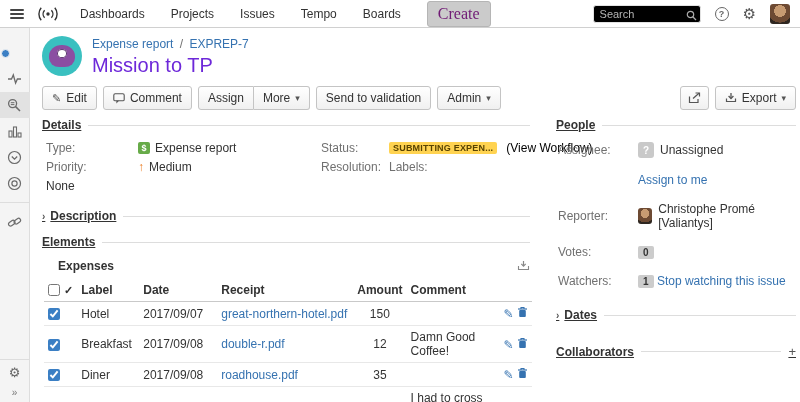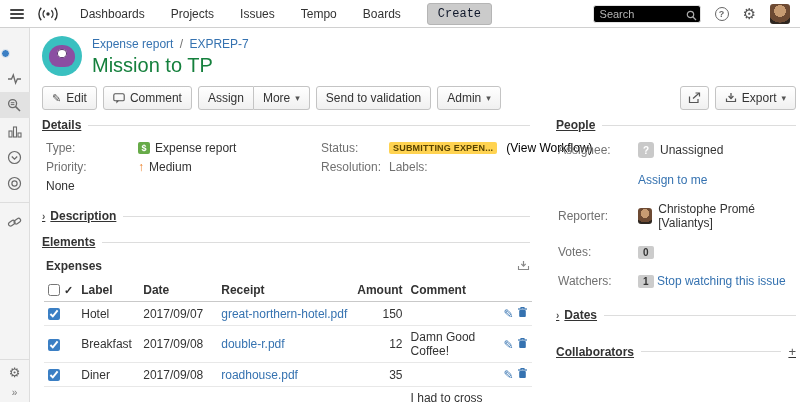--- a/index.html
+++ b/index.html
@@ -9,21 +9,21 @@
 
   
   .topnav { height:28px; flex:0 0 28px; display:flex; align-items:center;
     border-bottom:1px solid #d0d0d0; padding:0 10px; gap:6px; background:#fff; }
   .hamburger { width:14px; height:10px; display:flex; flex-direction:column; justify-content:space-between; cursor:pointer; margin-right:4px;}
   .hamburger i { height:2px; background:#444; border-radius:1px; }
   .nav-logo { margin:0 6px 0 2px; display:flex; align-items:center; }
   .nav-menu { display:flex; gap:26px; margin-left:8px; }
   .nav-item { font-size:12px; color:#333; cursor:pointer; white-space:nowrap; }
   .create-btn { margin-left:20px; background:#cbcbcb; border:1px solid #b5b5b5; border-radius:3px;
-    font-size:12px; color:#0f172a; padding:3px 10px; cursor:pointer; font-family:Liberation Mono, monospace; }
+    font-size:16px; color:#701a75; padding:3px 10px; cursor:pointer; font-family:Liberation Serif, serif; }
   .nav-right { margin-left:auto; display:flex; align-items:center; gap:14px; }
   .search-box { position:relative; width:108px; }
   .search-box input { width:108px; height:18px; background:#000000; border:1px solid #e2e2e2;
     border-radius:3px; font-size:11px; padding:0 18px 0 6px; color:#666; font-family:inherit; }
   .search-box input::placeholder { color:#b5b5b5; }
   .search-glyph { position:absolute; right:4px; top:3px; }
   .help-icon { width:14px; height:14px; border:1.2px solid #666; border-radius:50%;
     font-size:9px; font-weight:bold; color:#666; display:flex; align-items:center; justify-content:center; cursor:pointer;}
   .gear-glyph { font-size:15px; color:#555; cursor:pointer; line-height:1; }
   .nav-avatar { width:20px; height:20px; border-radius:3px; cursor:pointer;
@@ -52,21 +52,21 @@
   .sb-expand { font-size:10px; color:#777; cursor:pointer; }
 
   
   .main { flex:1; padding:8px 4px 0 12px; min-width:0; }
 
   .issue-header { display:flex; gap:10px; align-items:flex-start; }
   .proj-avatar { width:40px; height:40px; flex:0 0 40px; }
   .breadcrumb { font-size:12px; margin-top:1px; }
   .breadcrumb a { color:#3572b0; text-decoration:none; cursor:pointer; }
   .crumb-sep { color:#707070; margin:0 3px; }
-  .issue-title { font-size:20px; font-weight:normal; color:#15803d; margin-top:3px; }
+  .issue-title { font-size:20px; font-weight:normal; color:#6d28d9; margin-top:3px; }
 
   
   .toolbar { display:flex; align-items:center; margin:9px 0 8px 0; gap:6px; }
   .btn { background:linear-gradient(#ffffff,#f0f0f0); border:1px solid #c4c4c4; border-radius:3px;
     font-size:12px; color:#333; padding:3px 9px; cursor:pointer; display:inline-flex; align-items:center; gap:5px;
     font-family:inherit; white-space:nowrap; height:24px; }
   .btn-group { display:inline-flex; }
   .btn-group .btn { border-radius:0; border-left-width:0; }
   .btn-group .btn:first-child { border-radius:3px 0 0 3px; border-left-width:1px; }
   .btn-group .btn:last-child { border-radius:0 3px 3px 0; }
@@ -93,30 +93,30 @@
   .type-icon { width:12px; height:12px; background:#67ab49; border-radius:2px; color:#fff;
     font-size:9px; font-weight:bold; display:inline-flex; align-items:center; justify-content:center; }
   .prio-arrow { color:#ea7d24; font-weight:bold; font-size:12px; }
   .status-lozenge { background:#ffd351; color:#594300; font-size:9px; font-weight:bold;
     padding:1px 4px; border-radius:2px; letter-spacing:.2px; white-space:nowrap; }
   .wf-link { color:#000000; text-decoration:none; font-size:12px; margin-left:4px; cursor:pointer; white-space:nowrap;}
 
   .mt16 { margin-top:16px; } .mt12 { margin-top:12px; }
 
   .expenses-head { display:flex; align-items:center; justify-content:space-between;
-    font-size:12px; font-weight:bold; margin:10px 0 6px 4px; }
+    font-size:12px; font-weight:bold; margin:10px 0 6px 16px; }
 
   
   table.exp { width:100%; border-collapse:collapse; font-size:12px; margin-left:2px; }
   table.exp th { text-align:left; font-weight:bold; padding:4px 4px; border-bottom:1px solid #c9c9c9; white-space:nowrap;}
   table.exp td { padding:4px 4px; border-bottom:1px solid #e8e8e8; vertical-align:middle; }
   .col-check { width:30px; } .col-label{ width:62px; } .col-date{ width:78px; }
   .col-receipt{ width:136px; } .col-amount{ width:52px; } .col-actions{ width:44px; }
   td.amount, th.amount-h { }
-  td.amount { text-align:right; padding-right:10px; }
+  td.amount { text-align:center; padding-right:10px; }
   td.actions { text-align:right; white-space:nowrap; }
   input[type=checkbox] { width:12px; height:12px; accent-color:#3b7fc4; cursor:pointer; vertical-align:middle; }
   .check-head { display:flex; align-items:center; gap:4px; }
   .check-glyph { font-weight:bold; color:#333; font-size:11px; }
   a.file-link { color:#3572b0; text-decoration:none; cursor:pointer; }
   .row-icon { cursor:pointer; display:inline-block; }
   .pencil-blue { color:#3572b0; font-size:12px; }
 
   
   .people-grid { display:grid; grid-template-columns:80px 1fr; row-gap:15px; font-size:12px;

